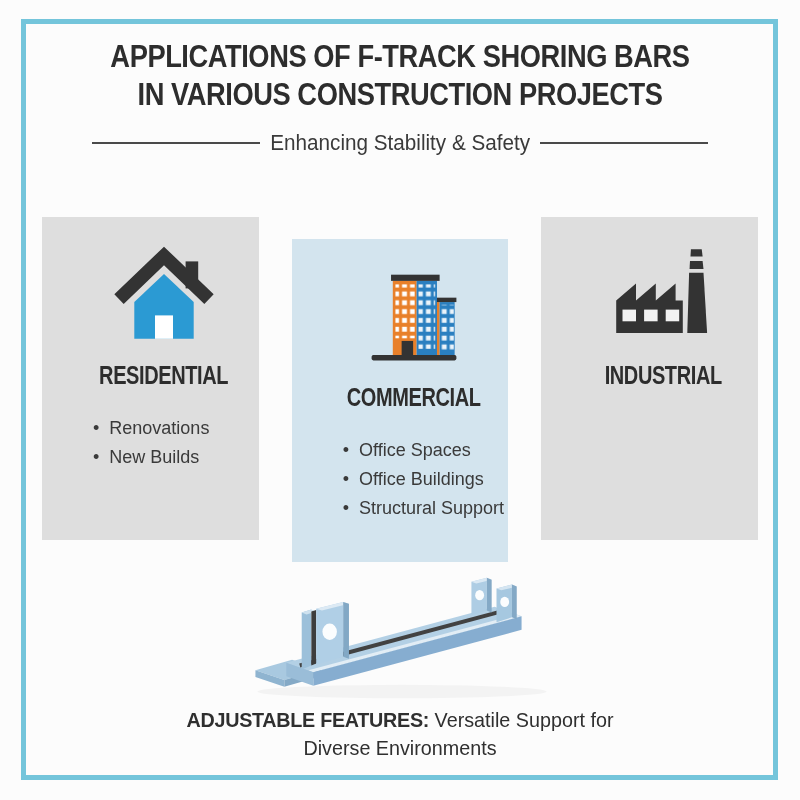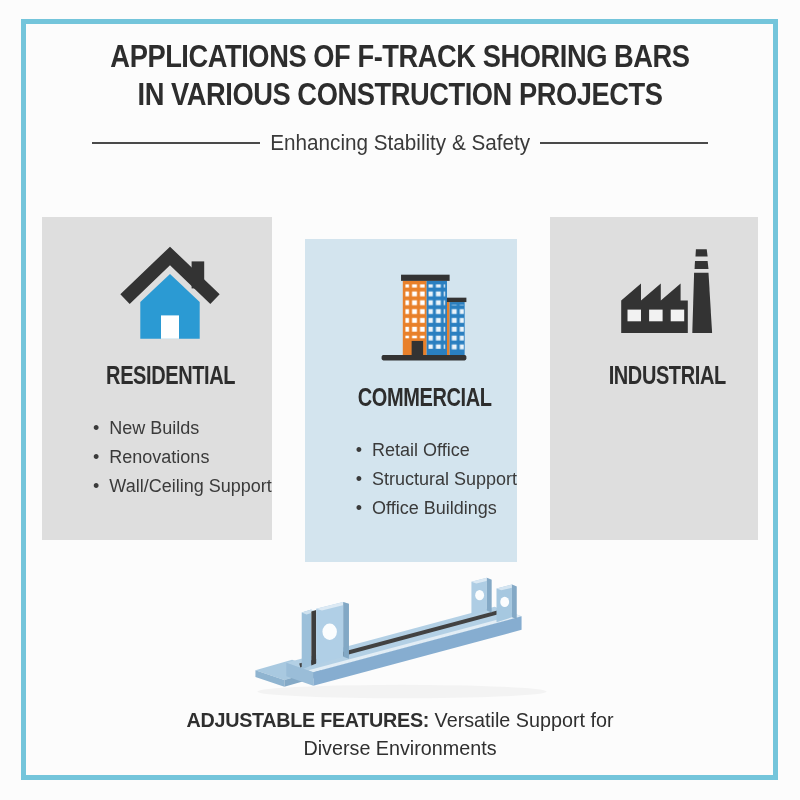--- a/index.html
+++ b/index.html
@@ -96,23 +96,22 @@
     <div class="card-icon">
       <svg width="108" height="104" viewBox="0 0 120 112" aria-hidden="true">
         <rect x="84" y="22" width="14" height="30" fill="#333333"></rect>
         <path d="M10,64 L60,16 L110,64" stroke="#333333" stroke-width="15" fill="none"></path>
         <polygon points="60,36 93,67 93,108 27,108 27,67" fill="#2b9ad3"></polygon>
         <rect x="50" y="82" width="20" height="26" fill="#ffffff"></rect>
       </svg>
     </div>
     <h2 class="card-title">RESIDENTIAL</h2>
     <ul>
+      <li><span>Renovations</span></li>
       <li><span>New Builds</span></li>
-      <li><span>Renovations</span></li>
-      <li><span>Wall/Ceiling Support</span></li>
     </ul>
   </section>
 
   <section class="card card-blue">
     <div class="card-icon">
       <svg width="106" height="102" viewBox="0 0 120 115" aria-hidden="true">
         <defs>
           <pattern id="winO" width="9" height="10" patternUnits="userSpaceOnUse">
             <rect x="1.5" y="2" width="5.5" height="5.5" fill="#ffffff"></rect>
           </pattern>
@@ -131,23 +130,23 @@
         <rect x="39" y="24" width="22" height="61" fill="url(#winO)"></rect>
         <rect x="65" y="24" width="19" height="73" fill="url(#winB)"></rect>
         <rect x="34" y="13" width="55" height="7" fill="#333333"></rect>
         <rect x="46" y="88" width="13" height="17" fill="#333333"></rect>
 
         <rect x="12" y="104" width="96" height="6" rx="2" fill="#333333"></rect>
       </svg>
     </div>
     <h2 class="card-title">COMMERCIAL</h2>
     <ul>
-      <li><span>Retail Office</span></li>
+      <li><span>Office Spaces</span></li>
+      <li><span>Office Buildings</span></li>
       <li><span>Structural Support</span></li>
-      <li><span>Office Buildings</span></li>
     </ul>
   </section>
 
   <section class="card card-gray">
     <div class="card-icon">
       <svg width="108" height="99" viewBox="0 0 120 110" aria-hidden="true">
         <g fill="#333333">
           <polygon points="91,7 103,7 104,15 90.5,15"></polygon>
           <polygon points="90,20 104,20 105,29 89.5,29"></polygon>
           <polygon points="89,33 105,33 109,100 87,100"></polygon>

